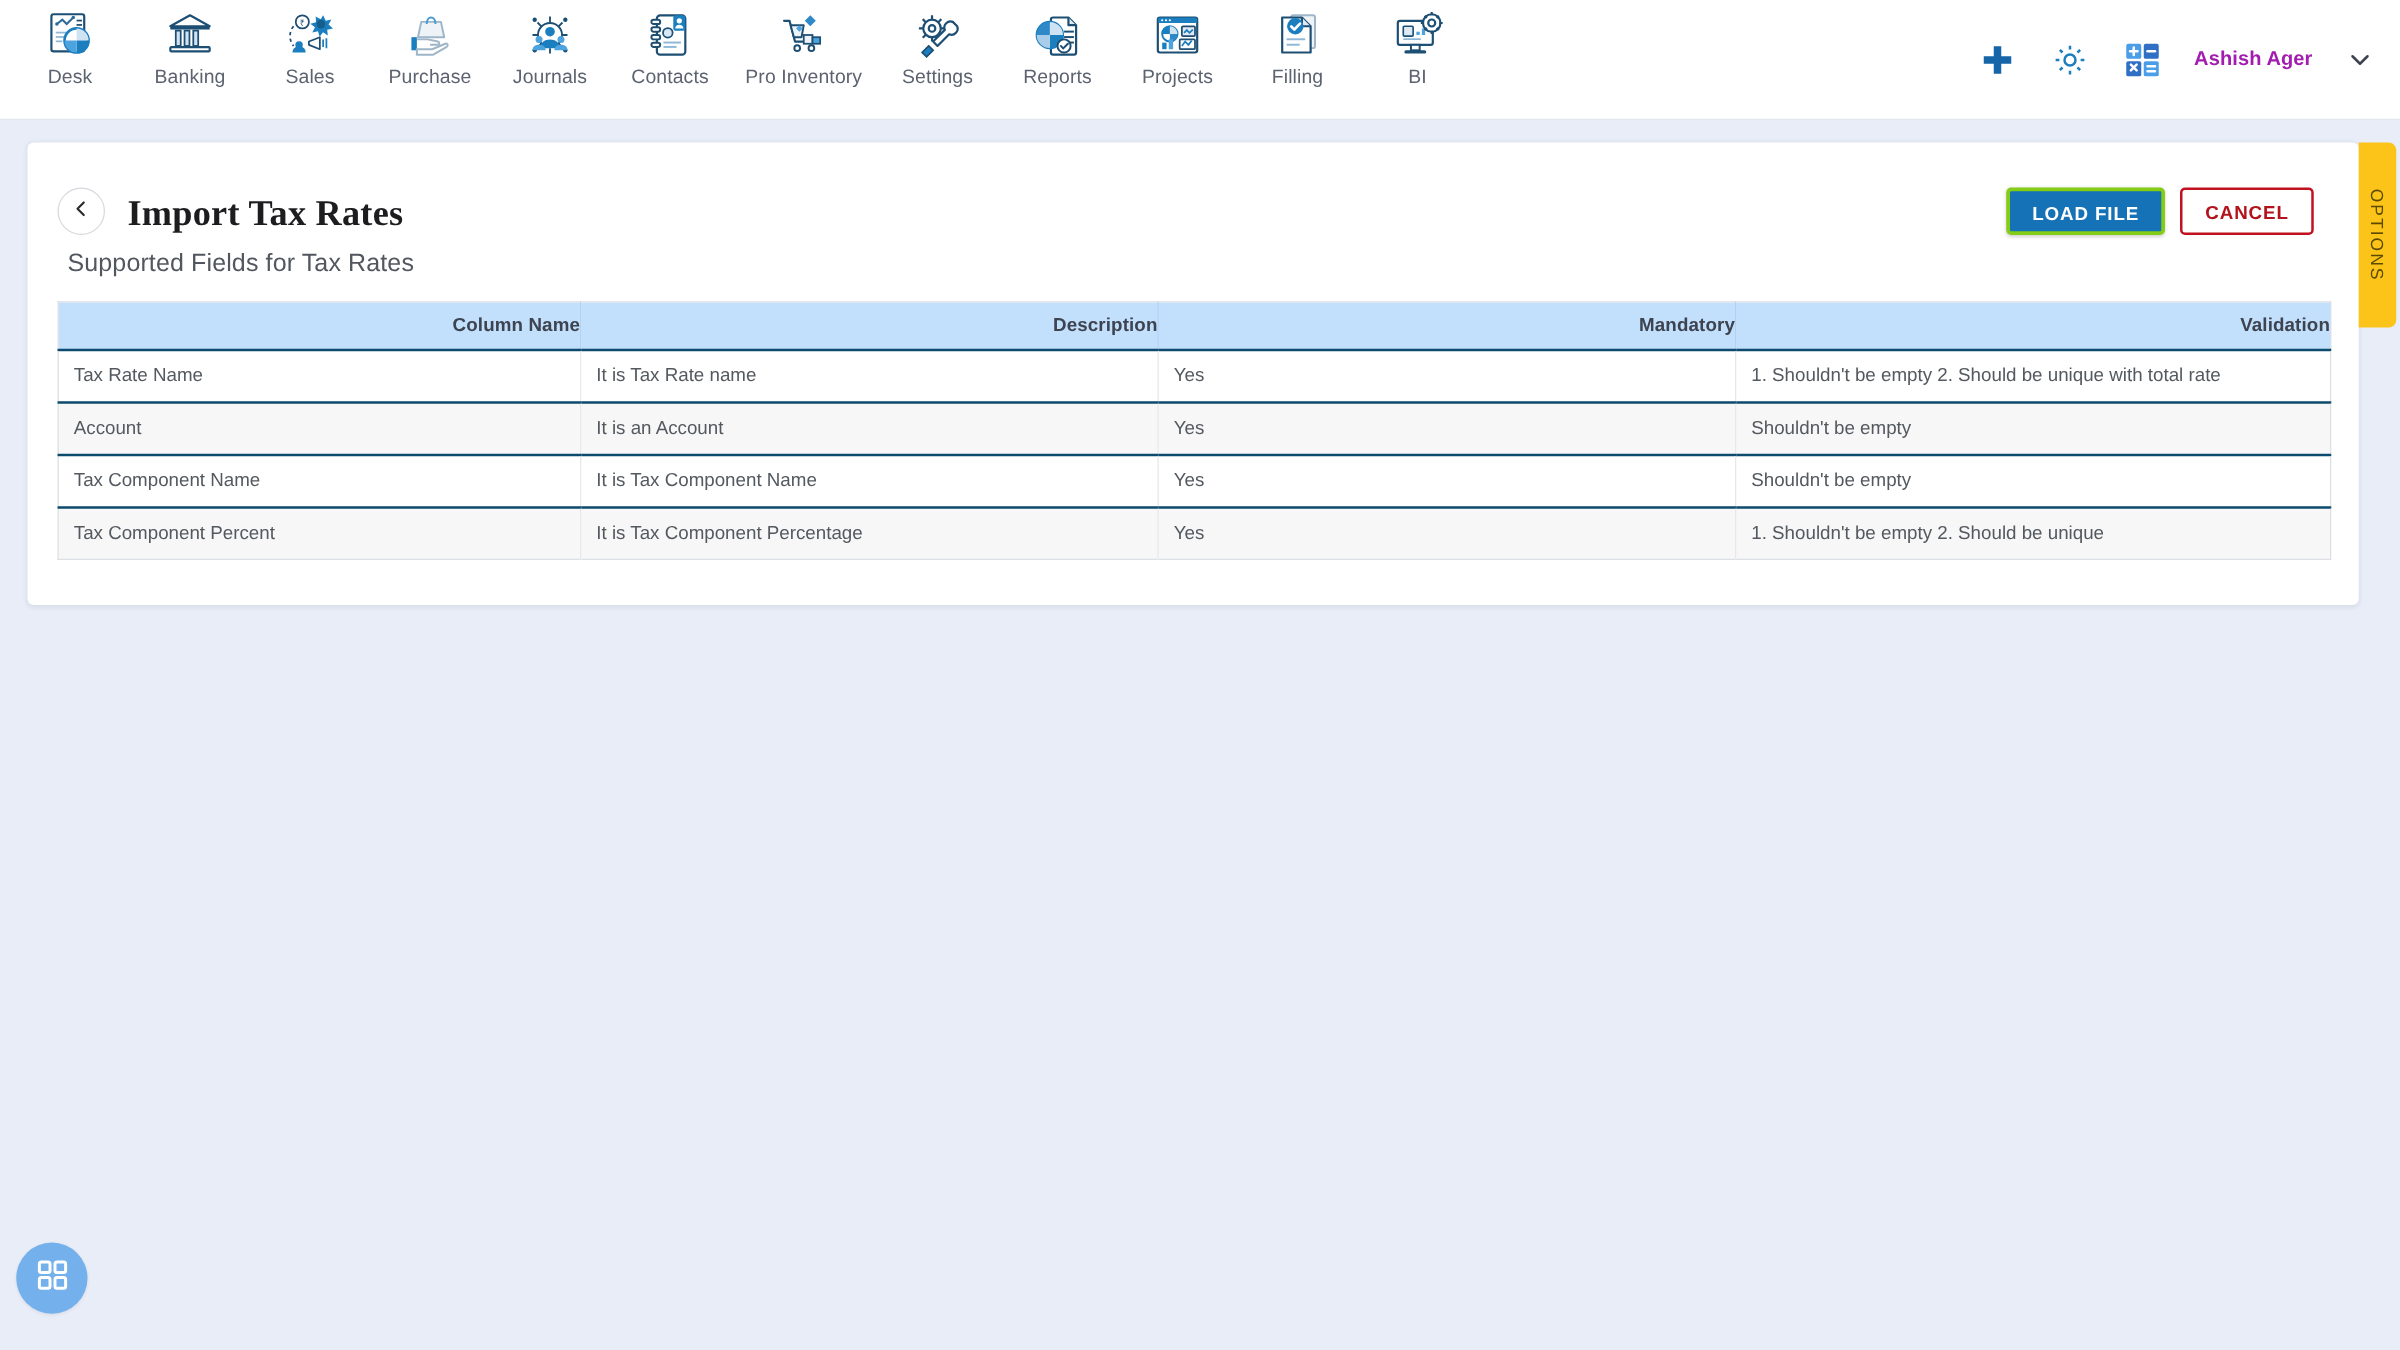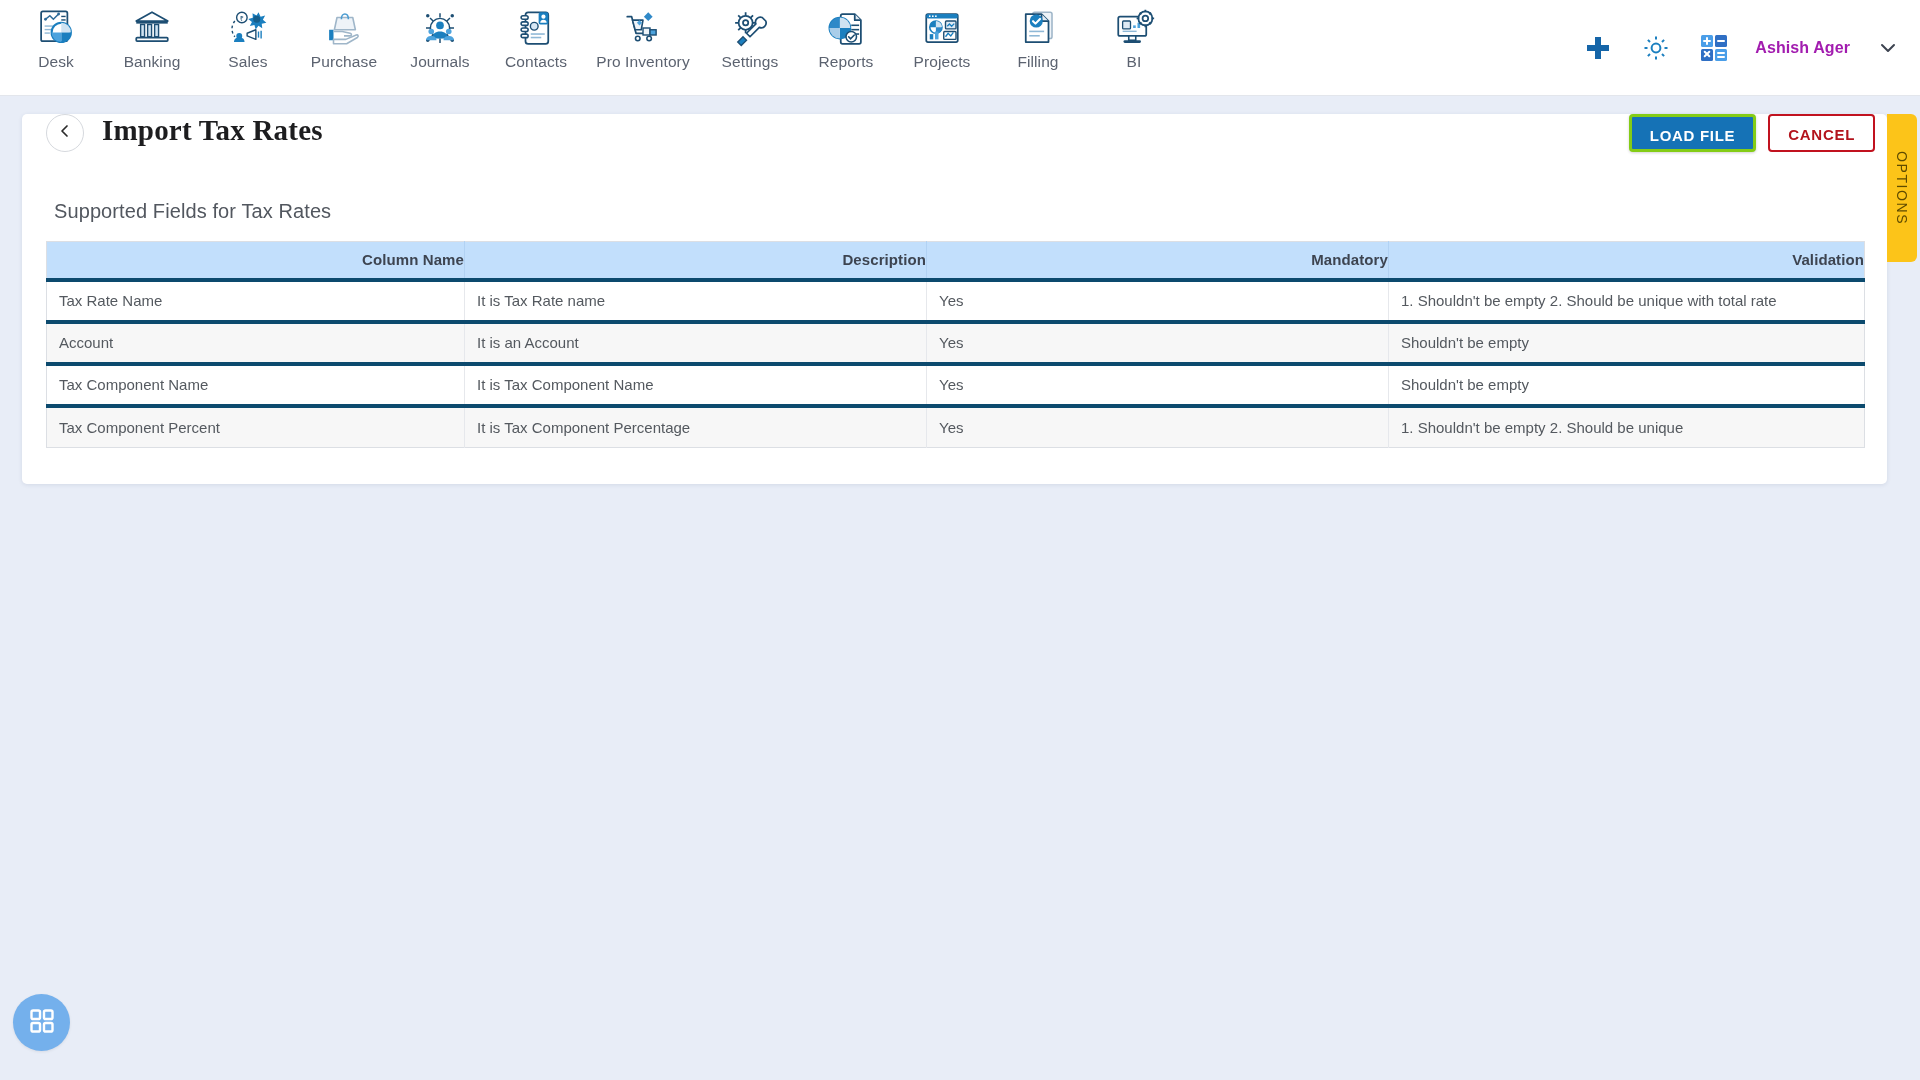--- a/index.html
+++ b/index.html
@@ -108,22 +108,22 @@
     width: 1865px;
     background: #ffffff;
     border-radius: 5px;
     box-shadow: 0 1px 4px rgba(30,50,90,0.10);
     padding: 0 0 36px 0;
   }
 
   .card-header {
     height: 74px;
     display: flex;
-    align-items: flex-start;
-    padding: 0 12px 0 24px;
+    align-items: flex-end;
+    padding: 0 36px 0 24px;
     position: relative;
   }
 
   .back-btn {
     width: 38px; height: 38px;
     border: 1px solid #d6d9de;
     border-radius: 50%;
     background: #fff;
     display: flex; align-items: center; justify-content: center;
     cursor: pointer;
@@ -224,21 +224,21 @@
     border-right: 1px solid #b2d2f3;
     letter-spacing: .1px;
   }
   table.fields thead th:last-child { border-right: none; }
 
   table.fields tbody td {
     height: 42px;
     padding: 0 12px;
     color: #54595f;
     border-right: 1px solid #e6e8ec;
-    border-top: 4px solid #0c4a6e;
+    border-top: 2px solid #0c4a6e;
     vertical-align: middle;
     overflow: hidden;
     text-overflow: ellipsis;
     white-space: nowrap;
   }
   table.fields tbody td:last-child { border-right: none; }
   table.fields tbody tr.alt td { background: #f7f7f7; }
 
   .col-1 { width: 418px; }
   .col-2 { width: 462px; }

